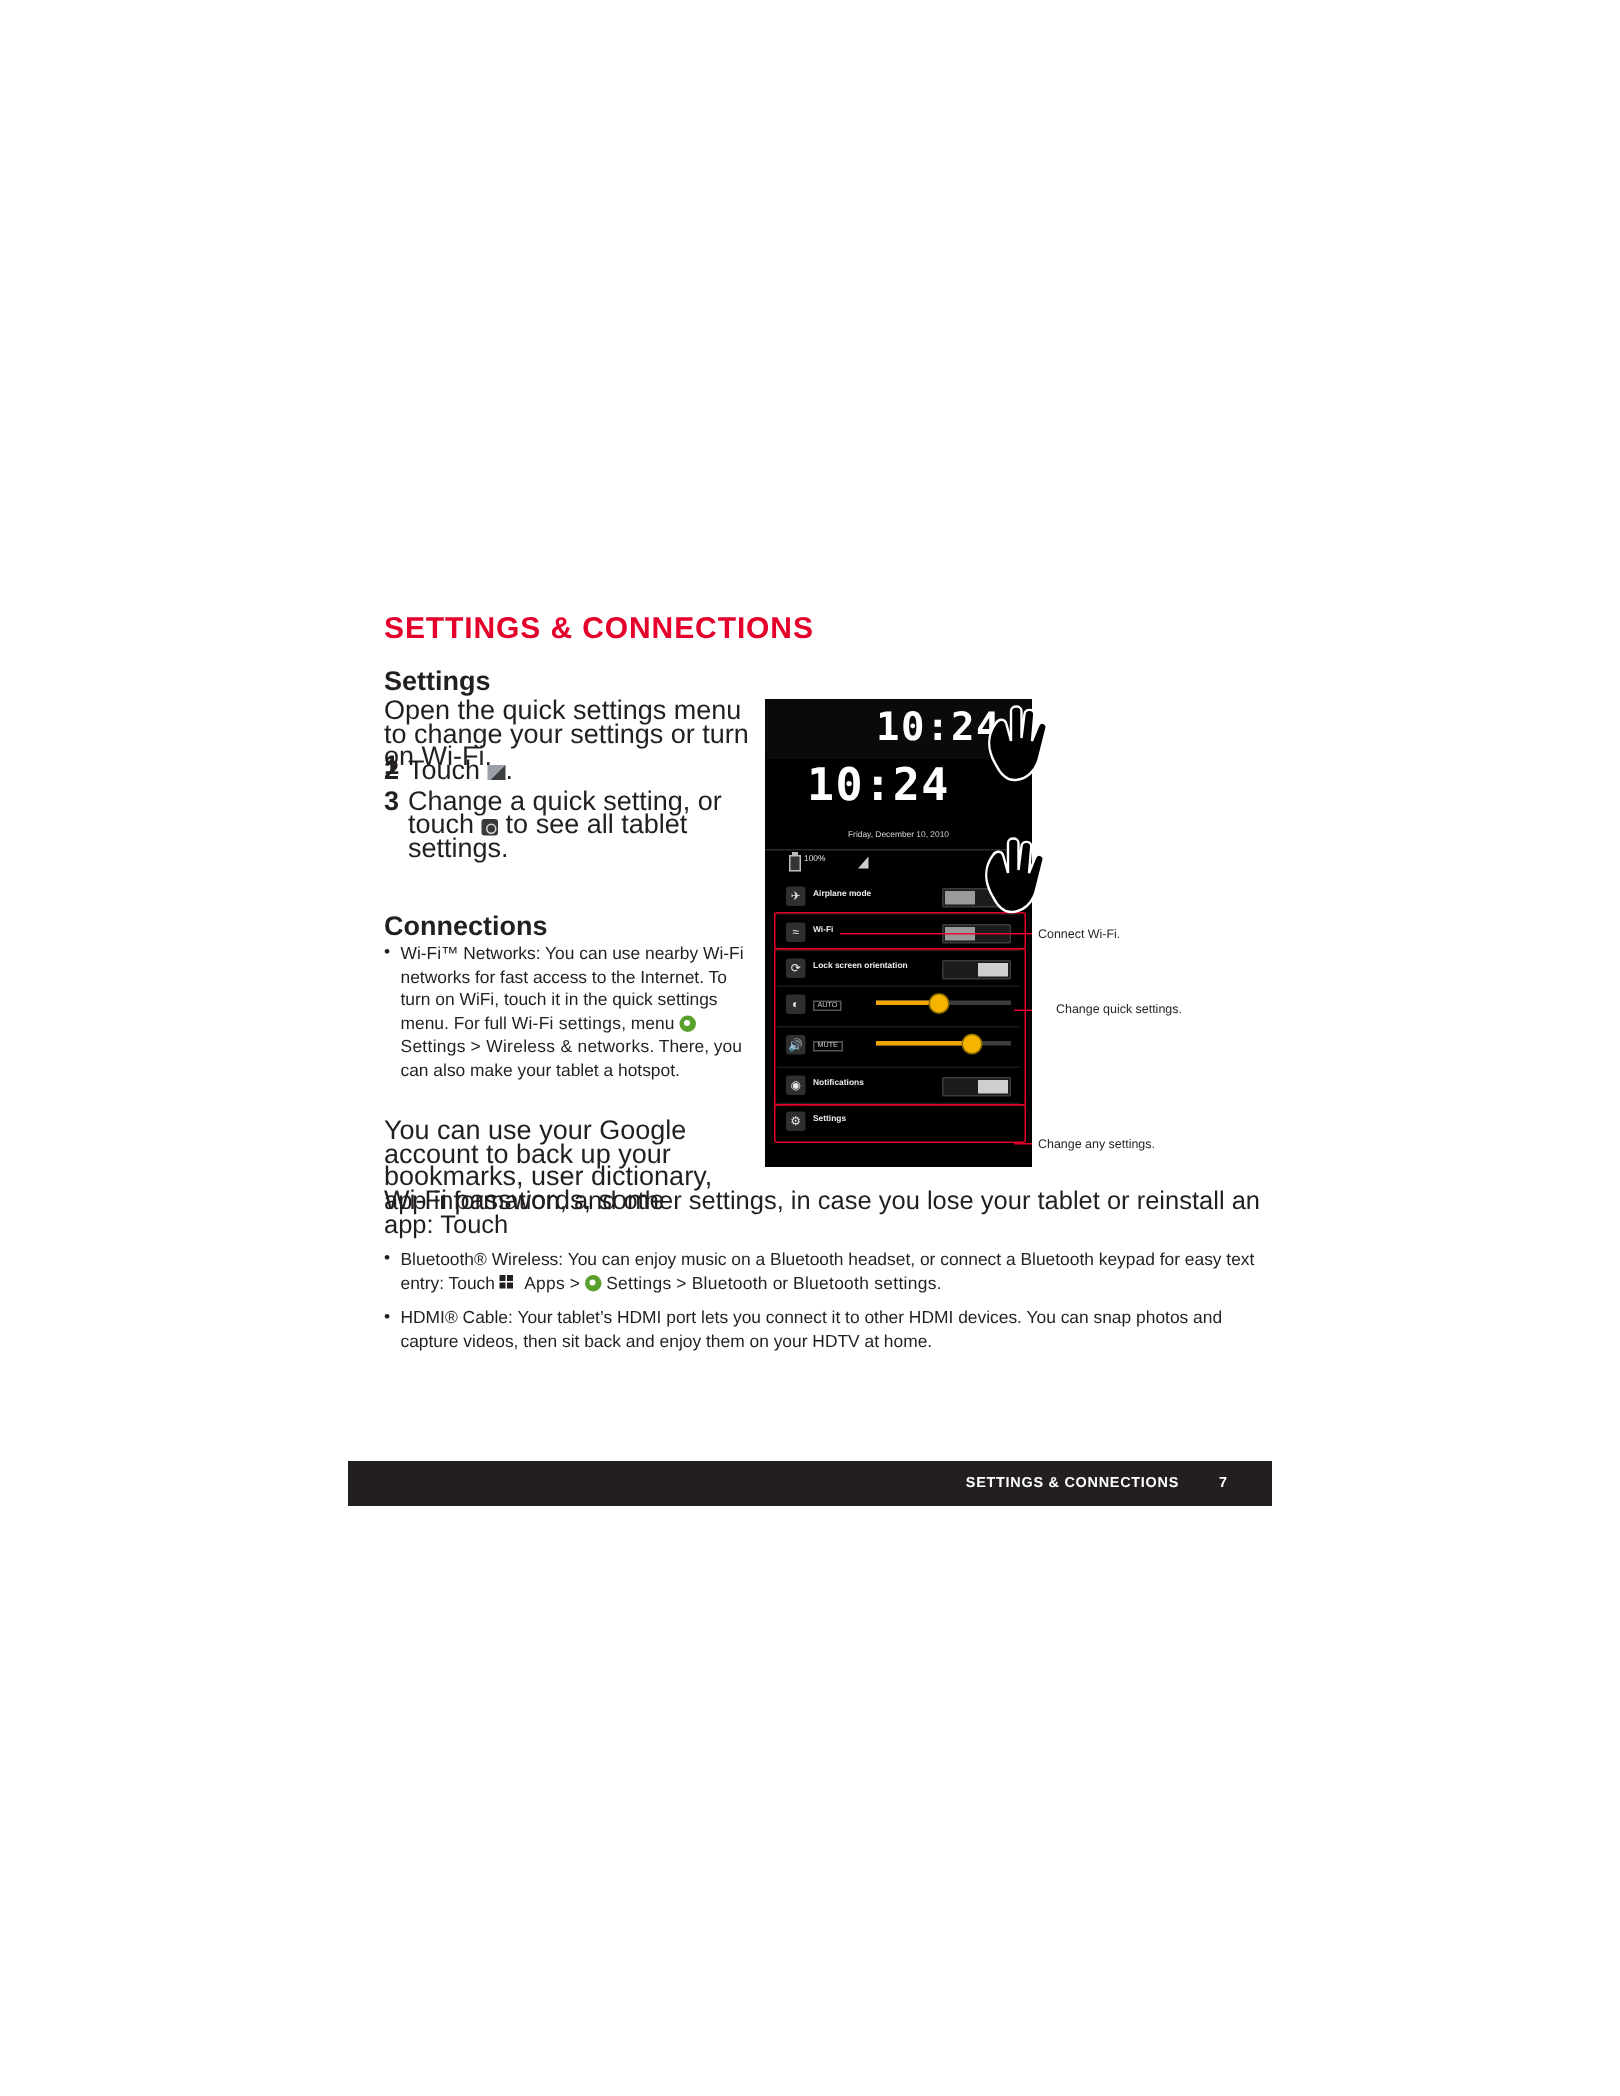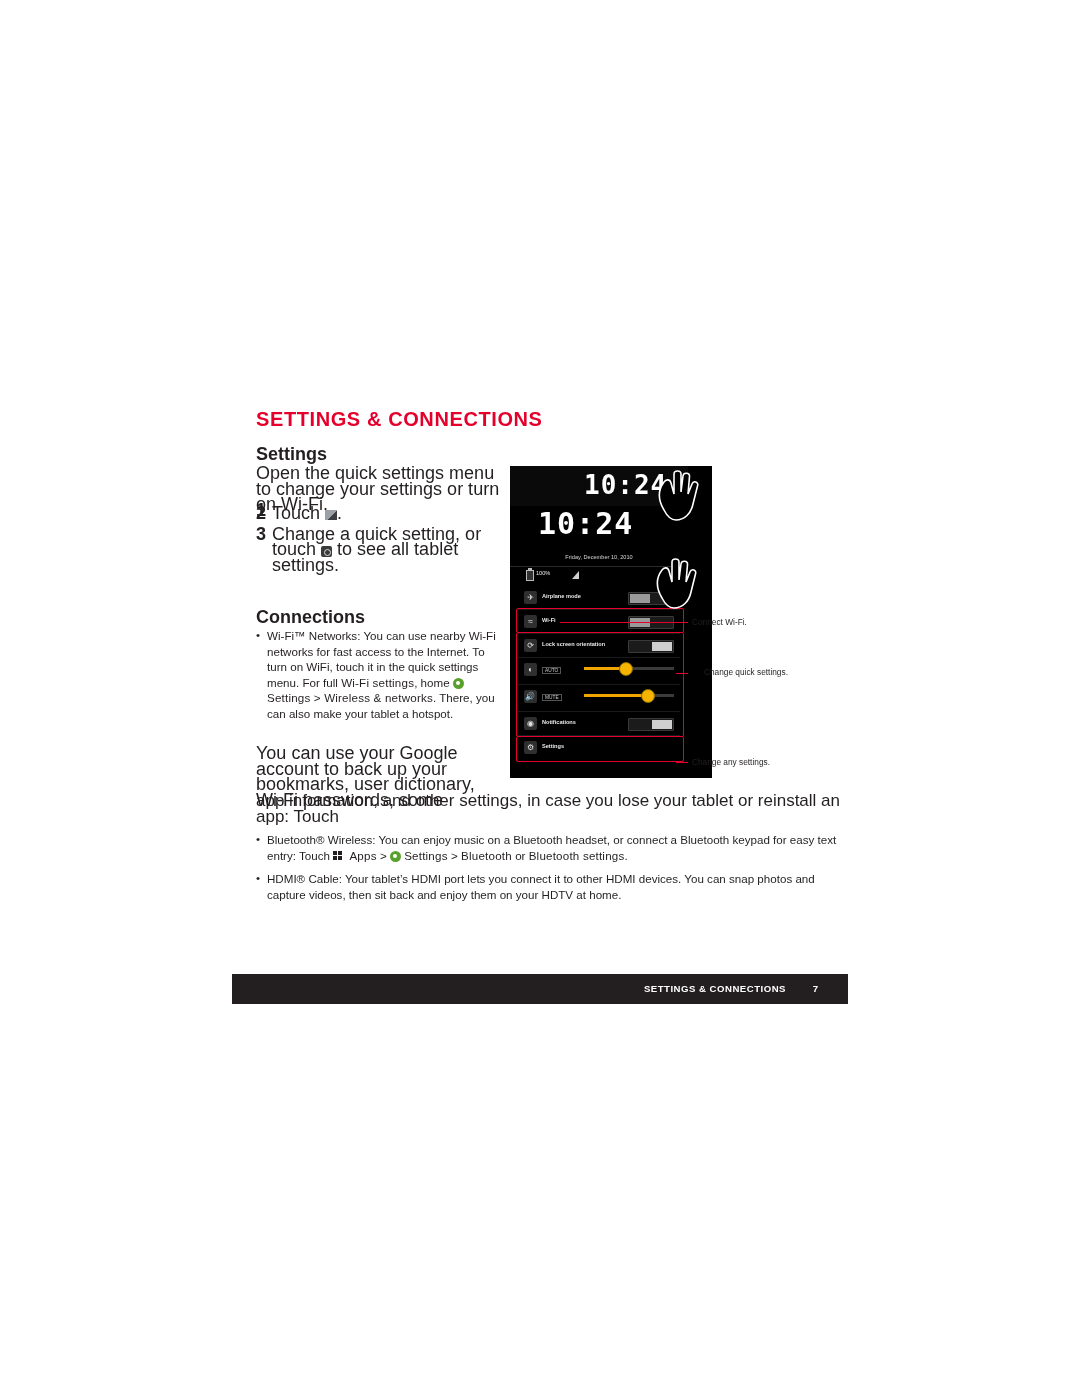--- a/index.html
+++ b/index.html
@@ -23,21 +23,21 @@
   .bullet{position:relative;padding-left:11px;}
   .bullet .dot{position:absolute;left:0;top:-1px;}
   b{font-weight:normal;}
   .tight{letter-spacing:.2px;}
 
   
   .wide{position:absolute;left:256px;width:560px;font-size:17px;line-height:15.6px;}
   .wide2{position:absolute;left:256px;width:600px;font-size:11.6px;line-height:15.6px;}
 
   
-  .device{position:absolute;left:510px;top:466px;width:202px;height:312px;background:#000;}
+  .device{position:absolute;left:510px;top:466px;width:178px;height:312px;background:#000;}
   .dev-top{position:absolute;left:0;top:0;width:178px;height:40px;background:#0a0a0a;border-bottom:1px solid #1d1d1d;overflow:hidden;}
   .lcd-small{position:absolute;left:74px;top:4px;font-family:"DejaVu Sans Mono",monospace;font-size:26px;color:#fff;letter-spacing:1px;font-weight:bold;}
   .dev-clock{position:absolute;left:0;top:40px;width:178px;height:48px;background:#000;}
   .lcd-big{position:absolute;left:28px;top:0px;font-family:"DejaVu Sans Mono",monospace;font-size:30px;color:#fff;letter-spacing:1px;font-weight:bold;}
   .dev-date{position:absolute;left:0;top:88px;width:178px;text-align:center;font-size:5.6px;color:#d8d8d8;}
   .dev-status{position:absolute;left:0;top:100px;width:178px;height:18px;border-top:1px solid #2a2a2a;}
   .batt{position:absolute;left:26px;top:3px;font-size:5.6px;color:#e8e8e8;}
   .battico{position:absolute;left:16px;top:3px;width:6px;height:9px;border:1px solid #bbb;background:#333;}
   .battico:after{content:"";position:absolute;left:1px;top:-3px;width:4px;height:2px;background:#bbb;}
   .wifiico{position:absolute;left:62px;top:4px;width:0;height:0;border-left:7px solid transparent;border-bottom:8px solid #cfcfcf;}
@@ -102,21 +102,21 @@
       <span class="ic-dial inline-ic"></span>
       <span>to see all tablet settings.</span>
     </div>
   </div>
 
   <div class="bullets">
     <div class="bullet">
       <span class="dot">•</span>
       <b>Wi‑Fi™ Networks:</b>
       <span>You can use nearby Wi‑Fi networks for fast access to the Internet. To turn on WiFi, touch it in the quick settings menu. For full</span>
-      <b class="tight">Wi-Fi settings</b><span>, home</span>
+      <b class="tight">Wi-Fi settings</b><span>, menu</span>
       <span class="ic-gear"></span>
       <b class="tight">Settings</b>
       <b class="tight">&gt; Wireless &amp; networks</b><span>. There, you can also make your tablet a hotspot.</span>
     </div>
   </div>
 
   <div class="col" style="top:746px;width:245px;">
     <span>You can use your Google account to back up your bookmarks, user dictionary, Wi-Fi passwords, some</span>
   </div>
   <div class="wide" style="top:793px;width:600px;">

